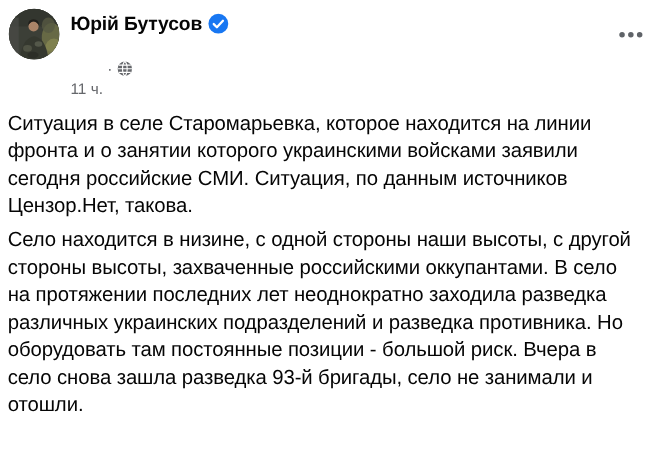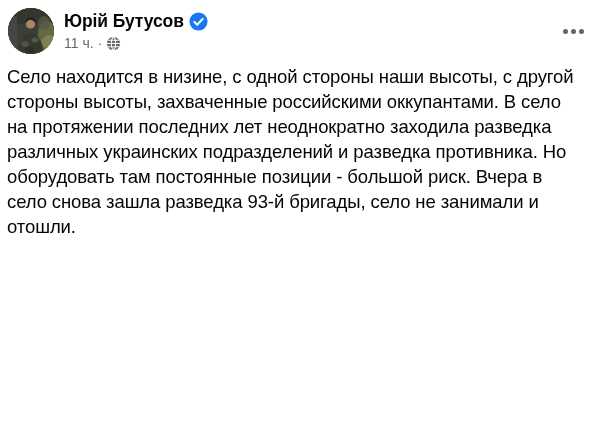--- a/index.html
+++ b/index.html
@@ -38,21 +38,21 @@
   .badge { width: 19px; height: 19px; display: block; }
   .meta {
     display: flex;
     align-items: center;
     gap: 4px;
     color: #65676b;
     font-size: 14px;
     line-height: 18px;
     margin-top: 2px;
   }
-  .meta .ts { cursor: pointer; }
+  .meta .ts { cursor: pointer; margin-top: 37px; }
   .meta .sep { color: #65676b; }
   .globe { width: 15px; height: 15px; display: block; margin-top: 1px; }
   .more {
     position: absolute;
     top: 23px;
     right: 17px;
     display: flex;
     gap: 3px;
     padding: 6px 4px;
     cursor: pointer;
@@ -113,20 +113,24 @@
 
     <div class="more">
       <span class="dot"></span>
       <span class="dot"></span>
       <span class="dot"></span>
     </div>
 
   </div>
 
   <div class="body">
+    <p>Ситуация в селе Старомарьевка, которое находится на линии
+фронта и о занятии которого украинскими войсками заявили
+сегодня российские СМИ. Ситуация, по данным источников
+Цензор.Нет, такова.</p>
     <p>Село находится в низине, с одной стороны наши высоты, с другой
 стороны высоты, захваченные российскими оккупантами. В село
 на протяжении последних лет неоднократно заходила разведка
 различных украинских подразделений и разведка противника. Но
 оборудовать там постоянные позиции - большой риск. Вчера в
 село снова зашла разведка 93-й бригады, село не занимали и
 отошли.</p>
   </div>
 
 </div>

